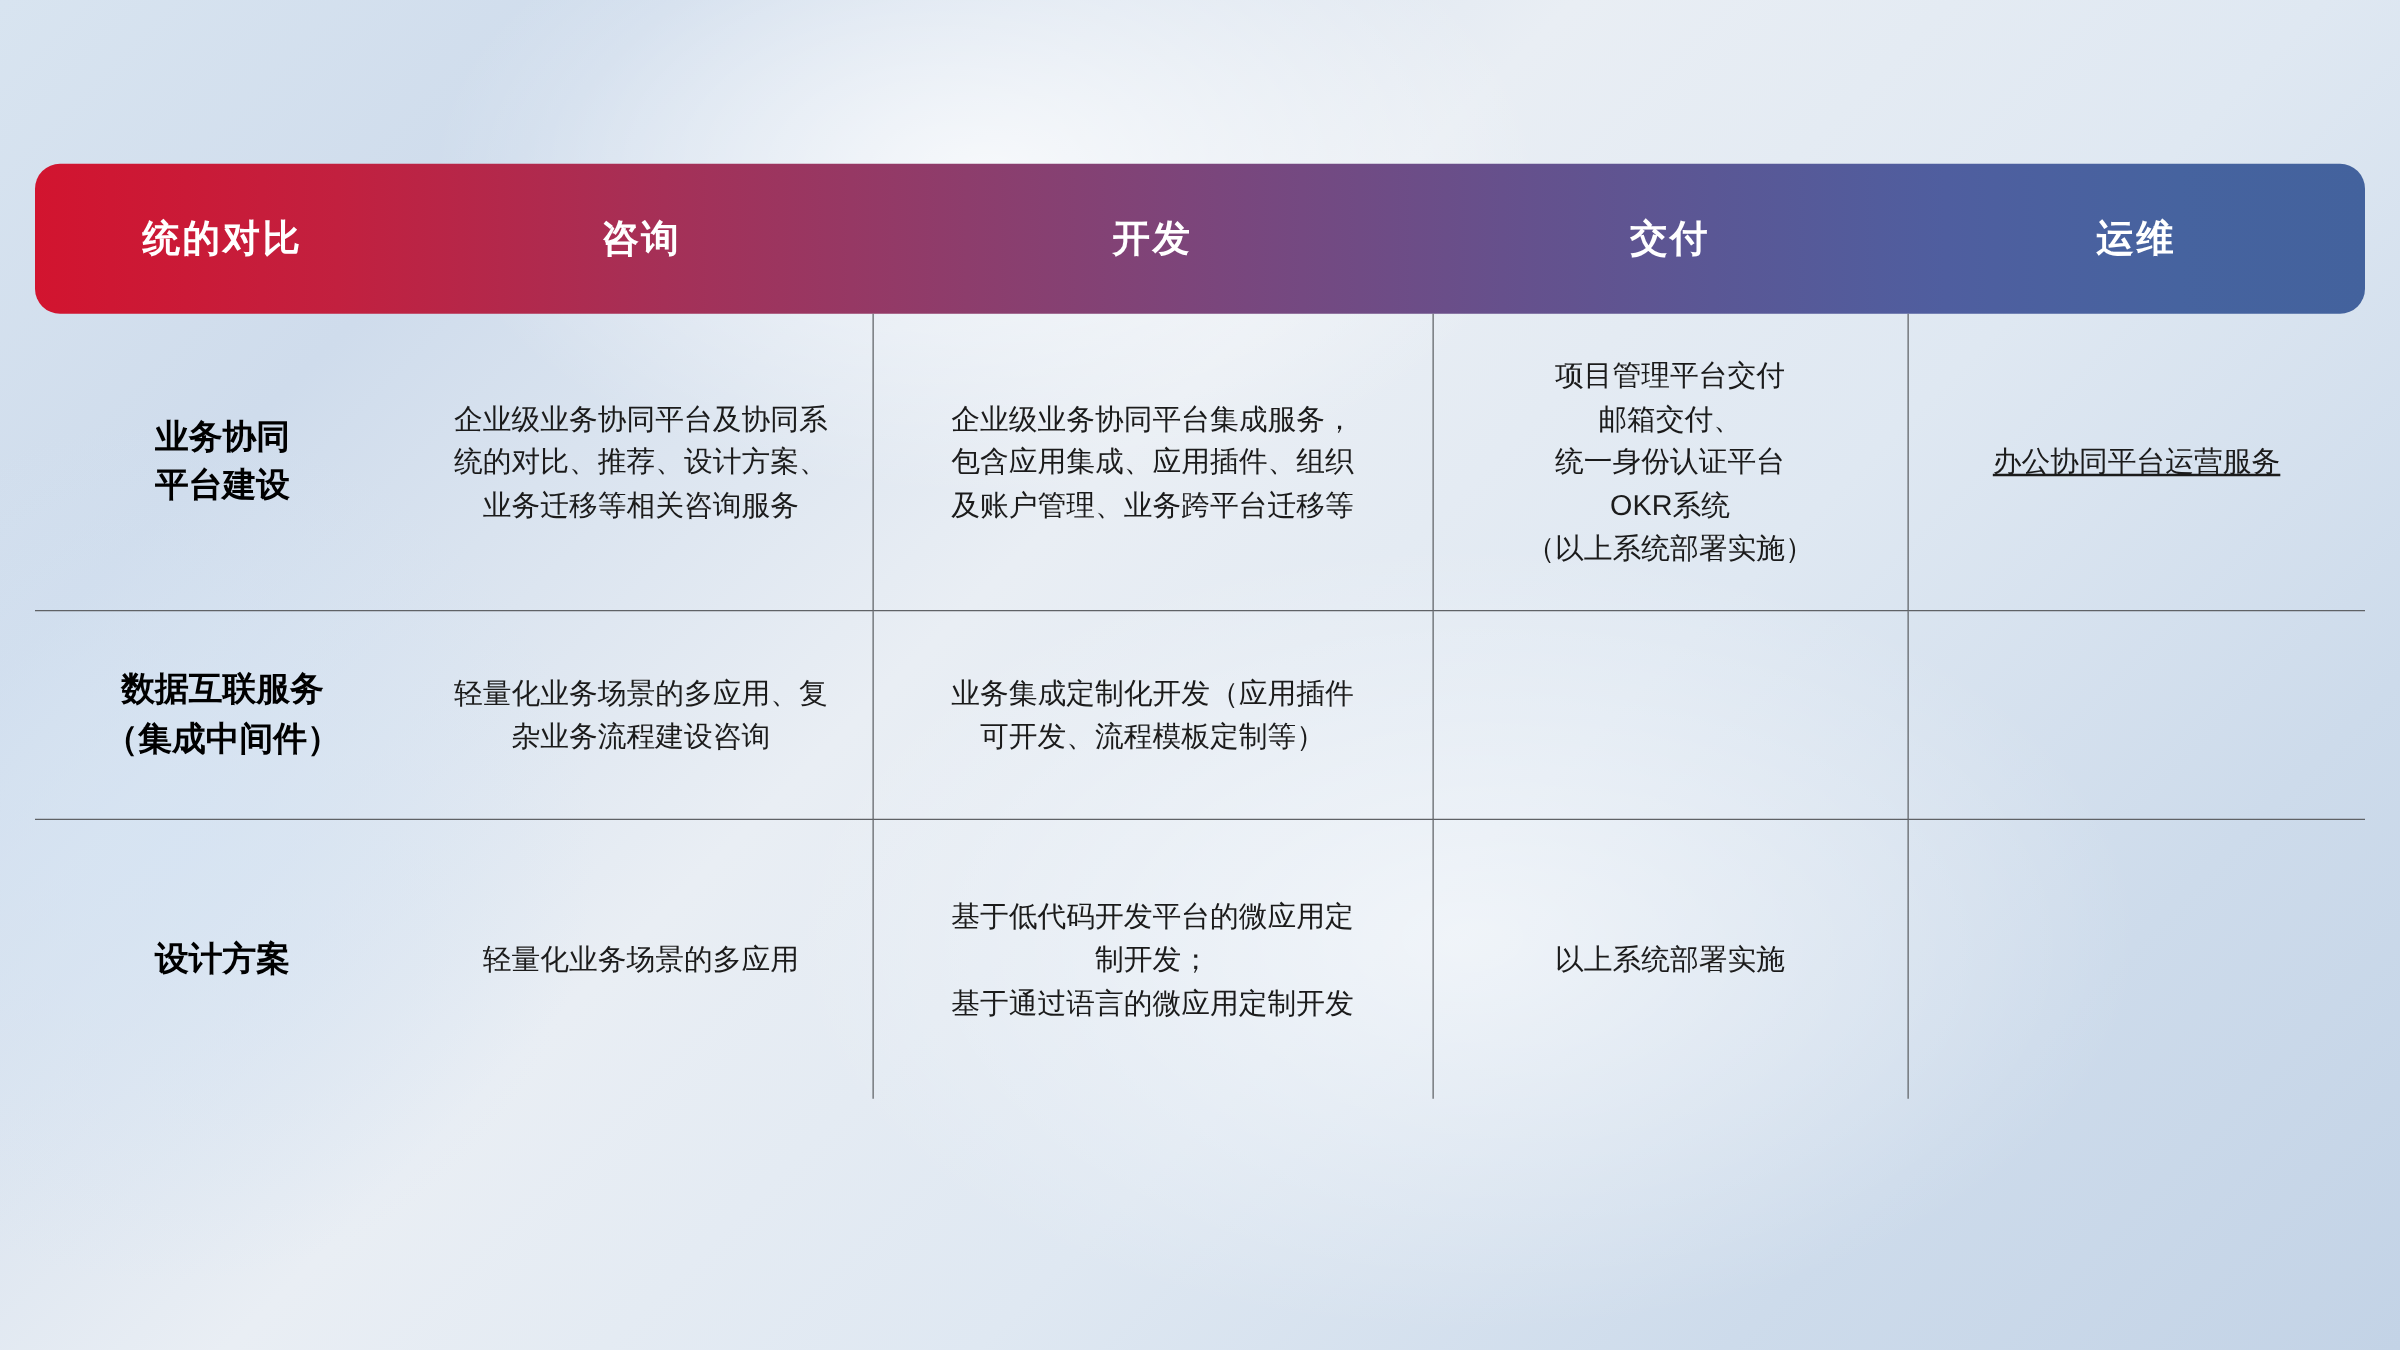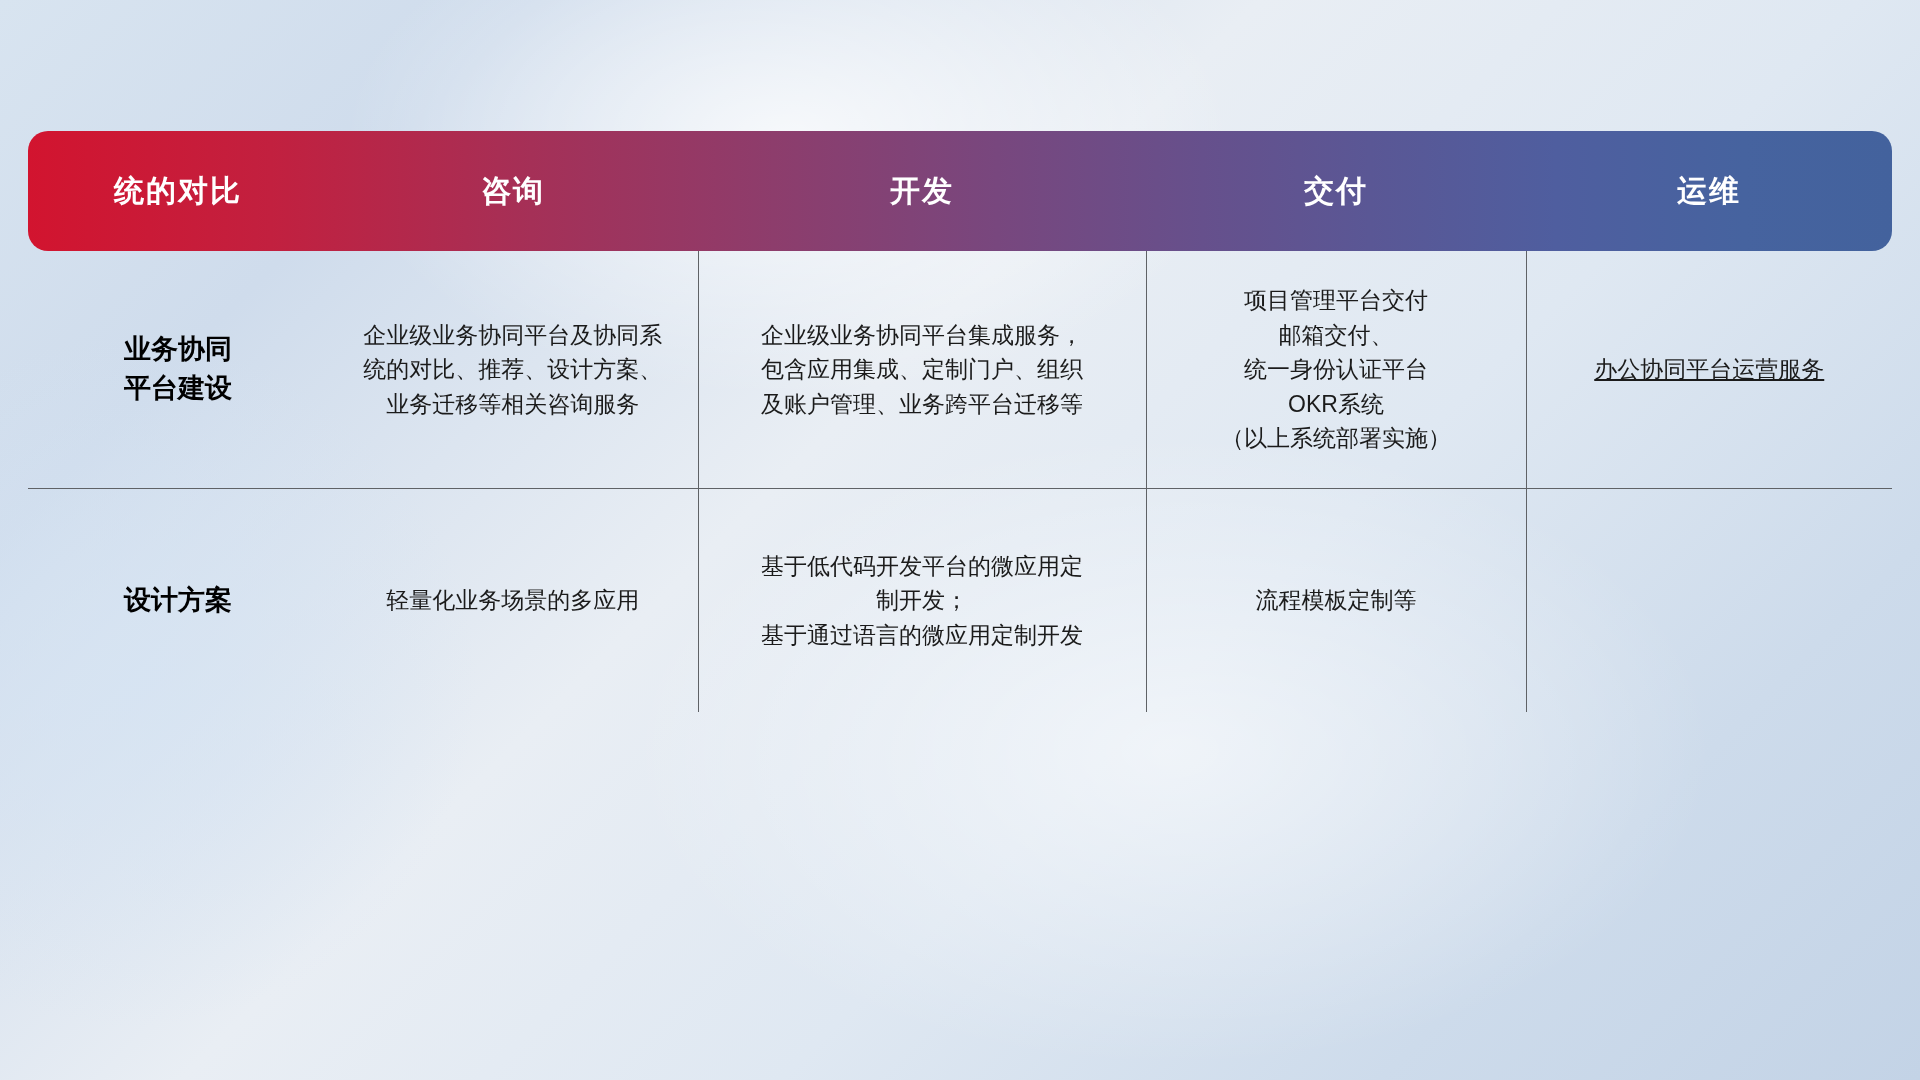--- a/index.html
+++ b/index.html
@@ -162,48 +162,68 @@
           <span class="cell-text">业务协同
 平台建设</span>
         </td>
         <td class="col-consult">
           <span class="cell-text">企业级业务协同平台及协同系
 统的对比、推荐、设计方案、
 业务迁移等相关咨询服务</span>
         </td>
         <td>
           <span class="cell-text">企业级业务协同平台集成服务，
-包含应用集成、定制门户、组织
+包含应用集成、应用插件、组织
 及账户管理、业务跨平台迁移等</span>
         </td>
         <td>
           <span class="cell-text">项目管理平台交付
 邮箱交付、
 统一身份认证平台
 OKR系统
 （以上系统部署实施）</span>
         </td>
         <td>
           <span class="cell-text">办公协同平台运营服务</span>
         </td>
       </tr>
+      <tr class="row-2">
+        <td class="cat-cell">
+          <span class="cell-text">数据互联服务
+（集成中间件）</span>
+        </td>
+        <td class="col-consult">
+          <span class="cell-text">轻量化业务场景的多应用、复
+杂业务流程建设咨询</span>
+        </td>
+        <td>
+          <span class="cell-text">业务集成定制化开发（应用插件
+可开发、流程模板定制等）</span>
+        </td>
+        <td>
+          <span class="cell-text"></span>
+        </td>
+        <td>
+          <span class="cell-text"></span>
+        </td>
+      </tr>
       <tr class="row-3">
         <td class="cat-cell">
           <span class="cell-text">设计方案</span>
         </td>
         <td class="col-consult">
           <span class="cell-text">轻量化业务场景的多应用</span>
         </td>
         <td>
           <span class="cell-text">基于低代码开发平台的微应用定
 制开发；
 基于通过语言的微应用定制开发</span>
         </td>
         <td>
-          <span class="cell-text">流程模板定制等</span>
+          <span class="cell-text">以上系统部署实施</span>
         </td>
         <td>
           <span class="cell-text"></span>
         </td>
       </tr>
     </tbody>
   </table>
 </div>
 
 </body></html>

